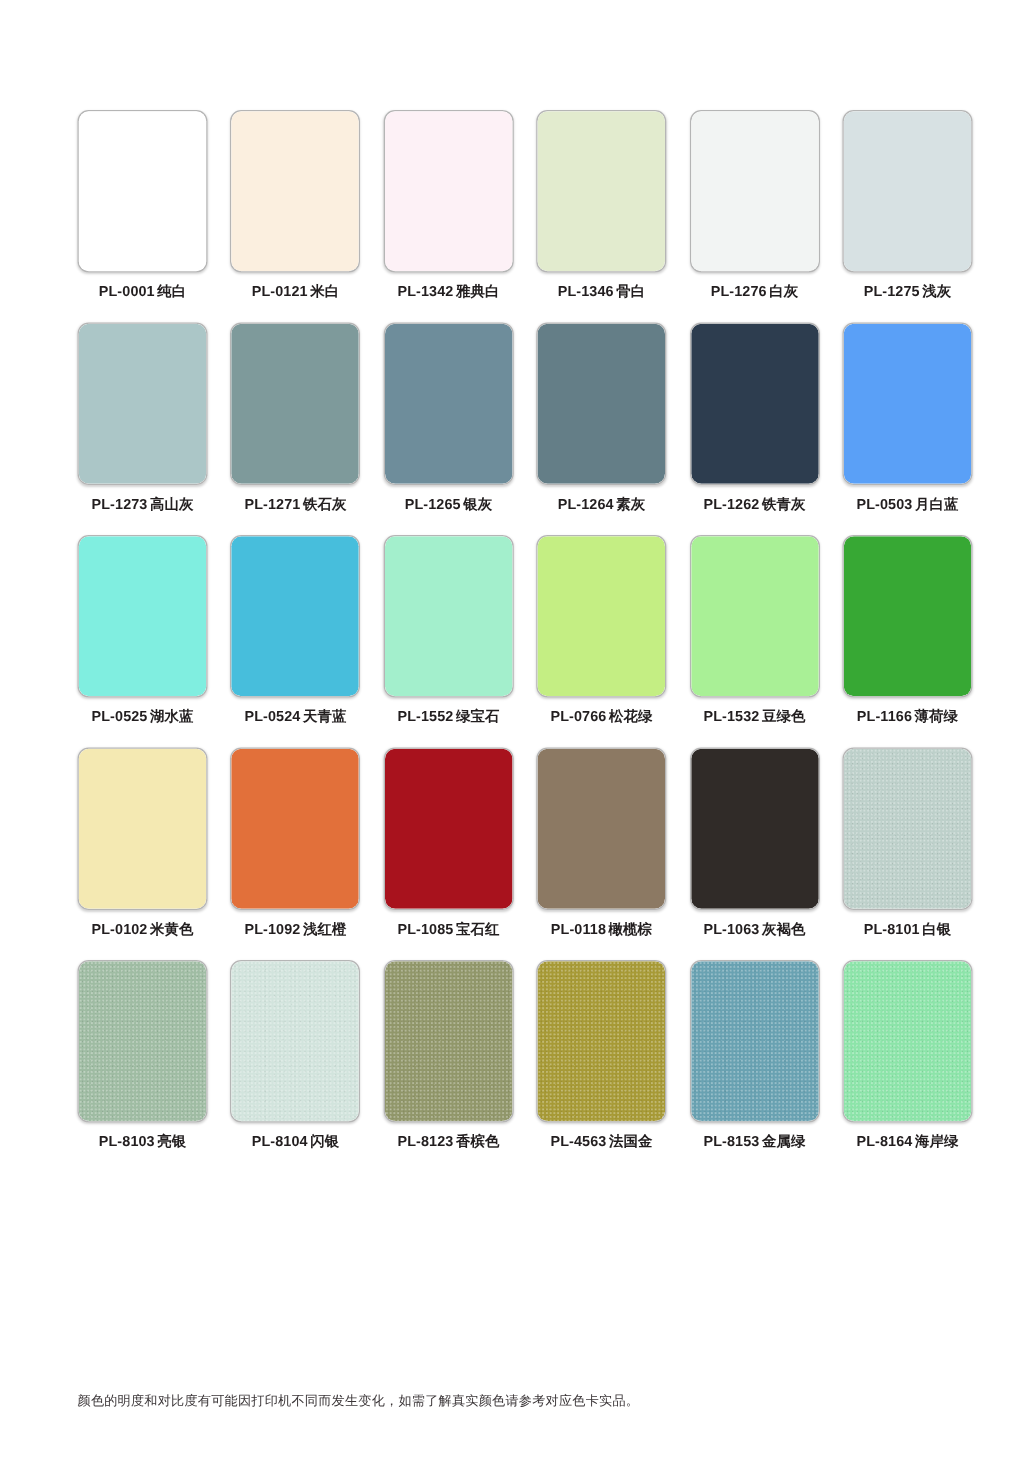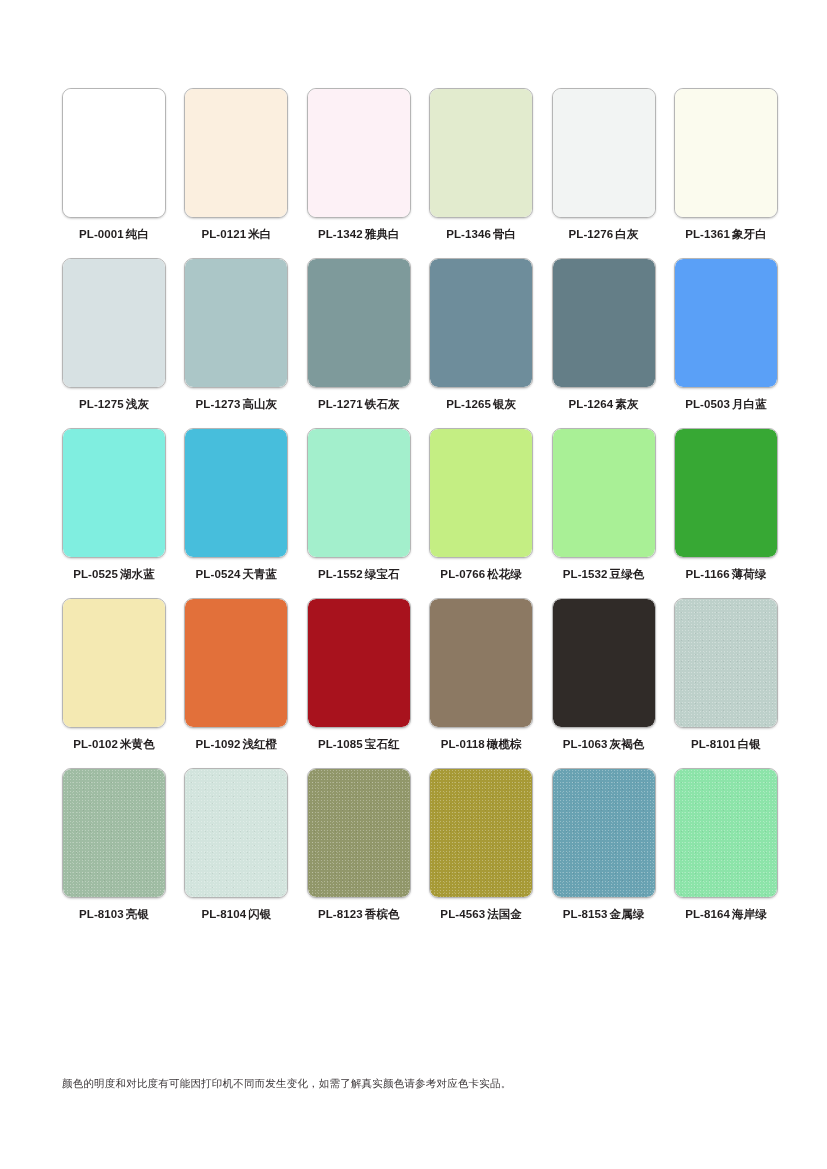--- a/index.html
+++ b/index.html
@@ -80,21 +80,21 @@
     white-space: nowrap;
     text-align: center;
     font-weight: 600;
   }
   .swatch-label .code { font-weight: 600; }
   .swatch-label .cname { font-weight: 600; margin-left: 2px; }
 
   #footnote {
     position: absolute;
     left: 62px;
-    top: 1075px;
+    top: 1113px;
     font-size: 10.5px;
     line-height: 16px;
     color: #3a3537;
     letter-spacing: 0.2px;
     white-space: nowrap;
     text-align: right;
   }
 </style>
 </head>
 <body>
@@ -127,26 +127,20 @@
         <div class="swatch-label"><span class="code">PL-1346</span><span class="cname">骨白</span></div>
       </div>
       <div class="swatch-cell">
         <div class="swatch-chip">
           <div class="fill" style="background: rgb(242, 244, 243);"></div>
         </div>
         <div class="swatch-label"><span class="code">PL-1276</span><span class="cname">白灰</span></div>
       </div>
       <div class="swatch-cell">
         <div class="swatch-chip">
-          <div class="fill" style="background: rgb(251, 251, 238);"></div>
-        </div>
-        <div class="swatch-label"><span class="code">PL-1361</span><span class="cname">象牙白</span></div>
-      </div>
-      <div class="swatch-cell">
-        <div class="swatch-chip">
           <div class="fill" style="background: rgb(215, 225, 227);"></div>
         </div>
         <div class="swatch-label"><span class="code">PL-1275</span><span class="cname">浅灰</span></div>
       </div>
       <div class="swatch-cell">
         <div class="swatch-chip">
           <div class="fill" style="background: rgb(171, 198, 199);"></div>
         </div>
         <div class="swatch-label"><span class="code">PL-1273</span><span class="cname">高山灰</span></div>
       </div>
@@ -163,20 +157,26 @@
         <div class="swatch-label"><span class="code">PL-1265</span><span class="cname">银灰</span></div>
       </div>
       <div class="swatch-cell">
         <div class="swatch-chip">
           <div class="fill" style="background: rgb(100, 126, 135);"></div>
         </div>
         <div class="swatch-label"><span class="code">PL-1264</span><span class="cname">素灰</span></div>
       </div>
       <div class="swatch-cell">
         <div class="swatch-chip">
+          <div class="fill" style="background: rgb(45, 61, 79);"></div>
+        </div>
+        <div class="swatch-label"><span class="code">PL-1262</span><span class="cname">铁青灰</span></div>
+      </div>
+      <div class="swatch-cell">
+        <div class="swatch-chip">
           <div class="fill" style="background: rgb(90, 160, 247);"></div>
         </div>
         <div class="swatch-label"><span class="code">PL-0503</span><span class="cname">月白蓝</span></div>
       </div>
       <div class="swatch-cell">
         <div class="swatch-chip">
           <div class="fill" style="background: rgb(128, 238, 224);"></div>
         </div>
         <div class="swatch-label"><span class="code">PL-0525</span><span class="cname">湖水蓝</span></div>
       </div>

